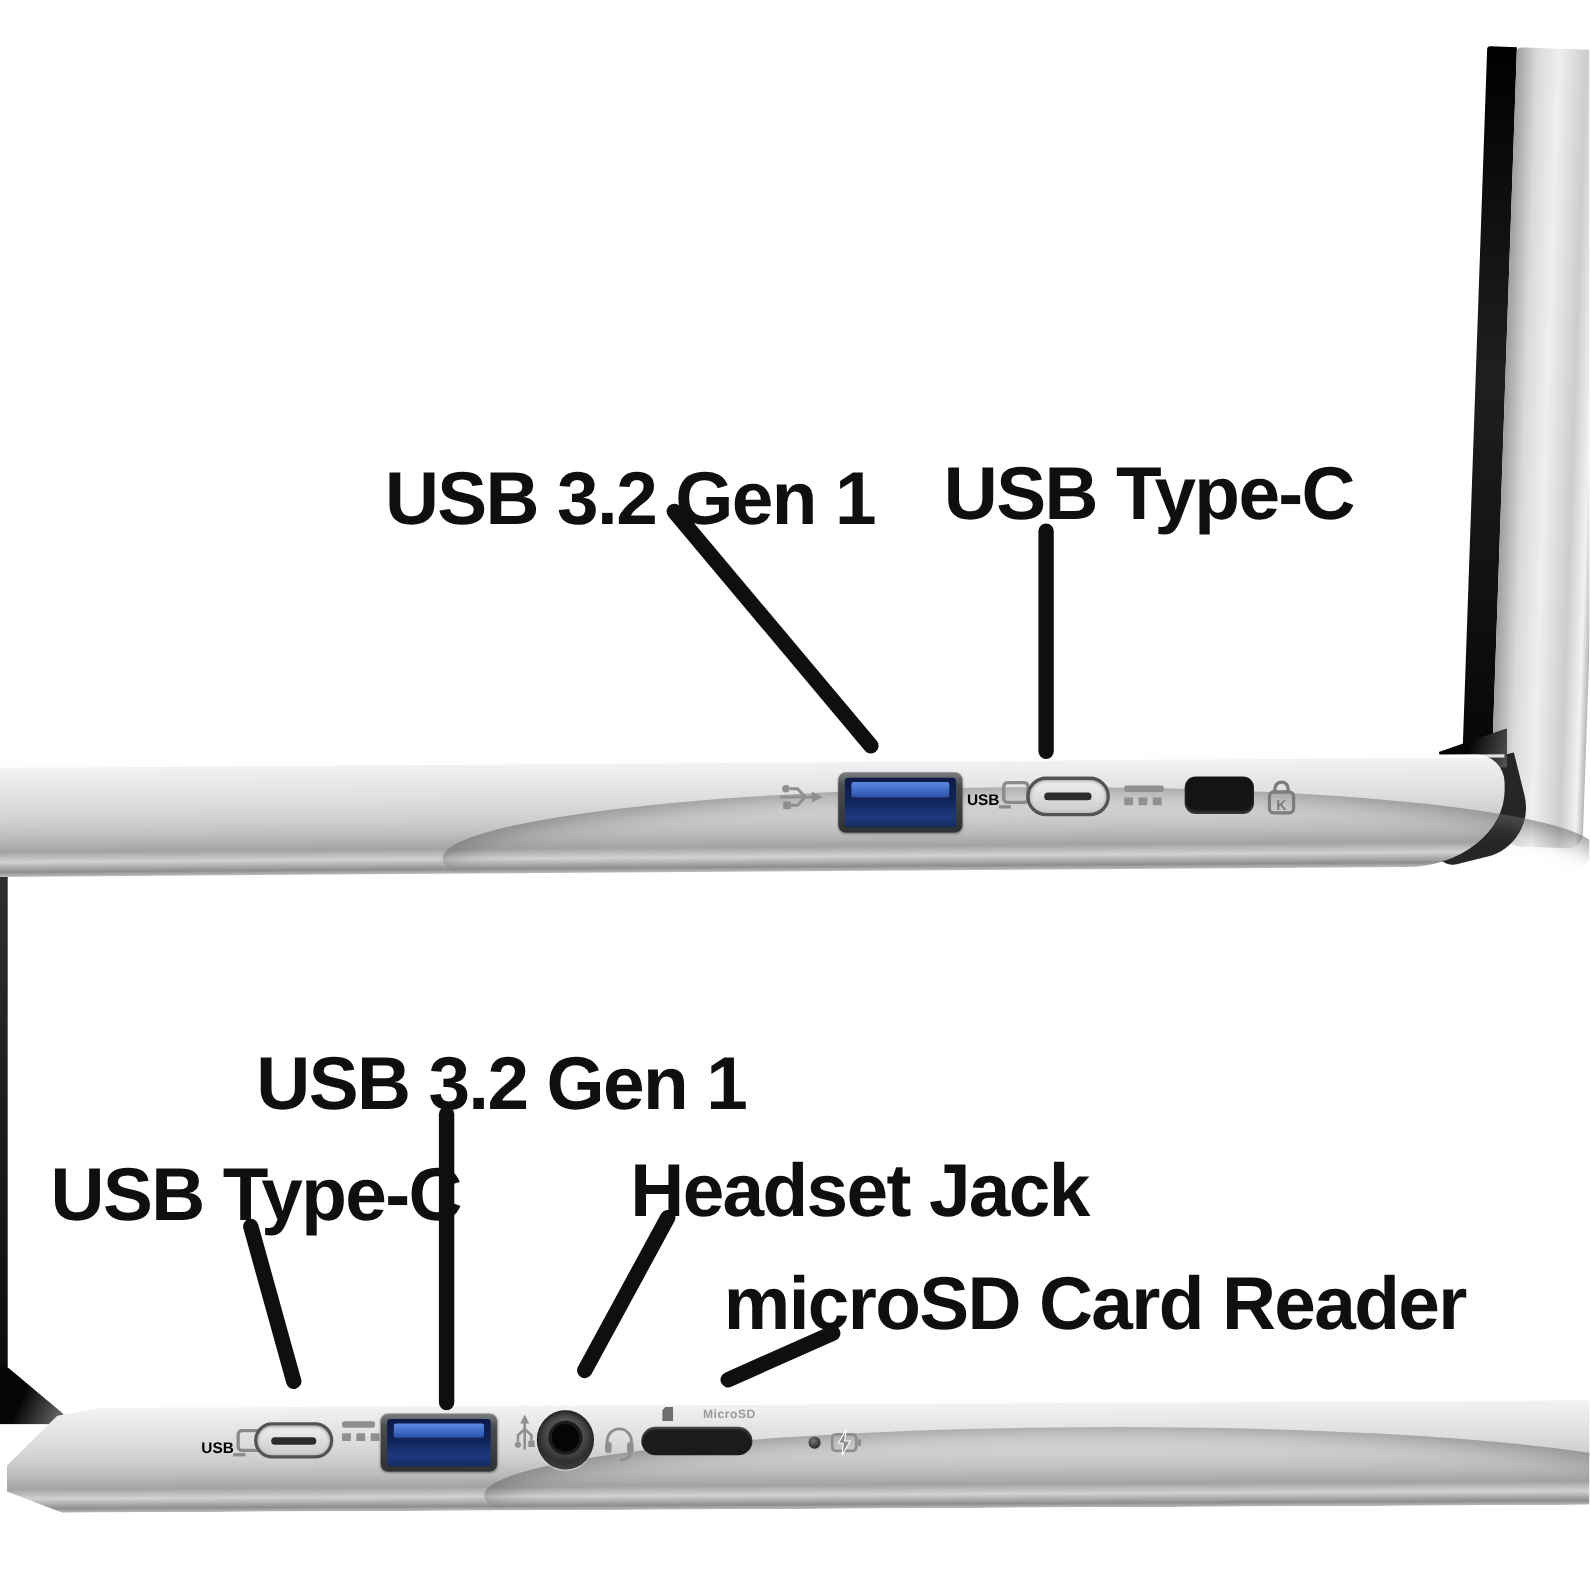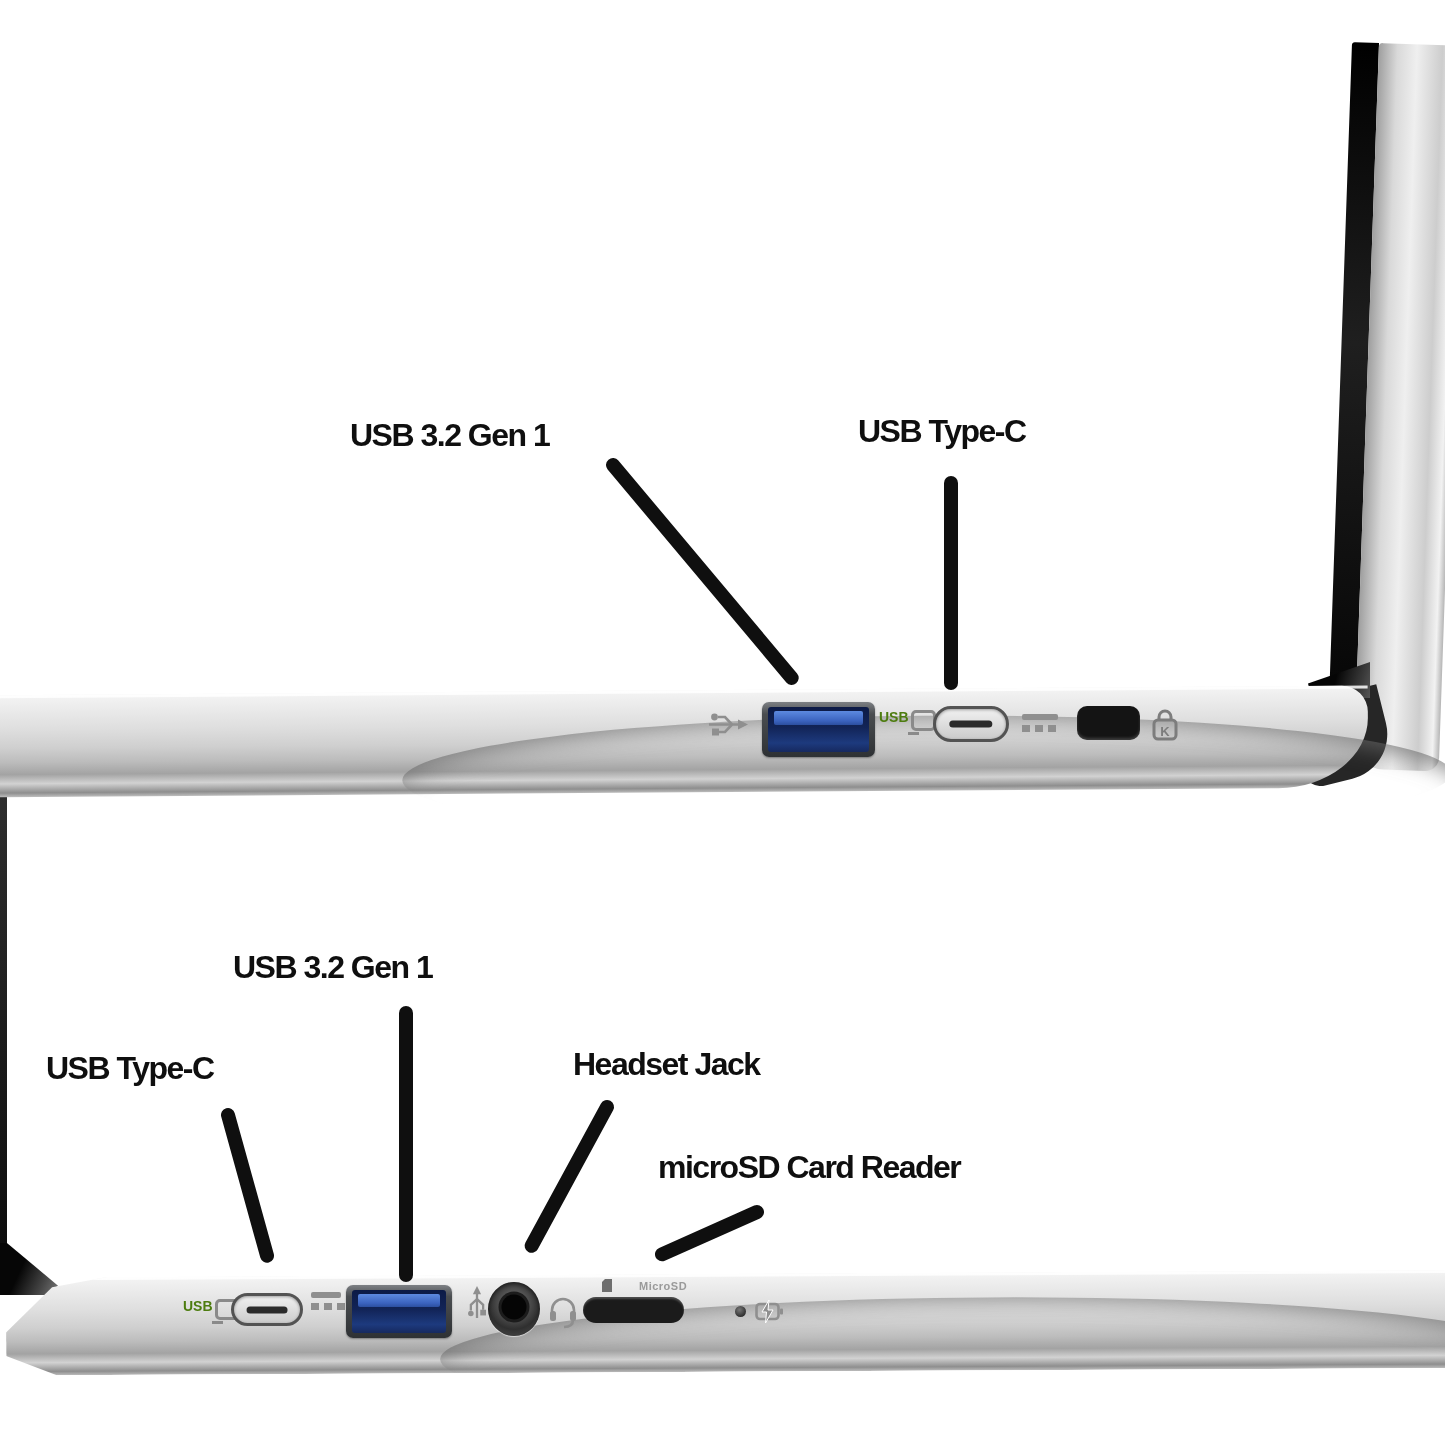--- a/index.html
+++ b/index.html
@@ -6,21 +6,21 @@
   #stage{
     position:relative;width:1445px;height:1445px;overflow:hidden;
     background:#ffffff;
     font-family:"Liberation Sans",sans-serif;
   }
   .abs{position:absolute;}
 
   
   .callout-label{
     position:absolute;
-    font-weight:700;font-size:32px;line-height:1;
+    font-weight:700;font-size:68px;line-height:1;
     letter-spacing:-1.5px;color:#0f0f0f;white-space:nowrap;
     z-index:9;
   }
   
   .callout-line{
     position:absolute;height:14px;background:#0f0f0f;border-radius:9px;
     transform-origin:7px 7px;z-index:8;
   }
   .callout-line.vertical{width:14px;height:auto;}
 
@@ -117,21 +117,21 @@
     box-shadow:inset 0 -2px 3px rgba(255,255,255,.18);}
   .microsd-slot{background:#1b1b1b;border-radius:13px;
     box-shadow:inset 0 2px 2px rgba(255,255,255,.22);}
   .led-dot{width:11px;height:11px;border-radius:50%;
     background:radial-gradient(circle at 40% 35%,#777,#2c2c2c 75%);}
 
   .dc-icon .bar{height:6px;border-radius:2px;background:#8f8f8f;margin-bottom:5px;}
   .dc-icon .sqs{display:flex;gap:5px;}
   .dc-icon .sqs i{display:block;width:8px;height:7px;background:#8f8f8f;}
 
-  .usb-disp{display:flex;align-items:flex-start;color:#4d7c0f;}
+  .usb-disp{display:flex;align-items:flex-end;color:#000000;}
   .usb-disp .txt{font-size:14px;font-weight:700;letter-spacing:0;line-height:1;}
   .usb-disp .box{width:19px;height:15px;border:3px solid #8a8a8a;border-radius:5px;
     margin-left:2px;margin-bottom:3px;position:relative;}
   .usb-disp .box::after{content:"";position:absolute;left:-6px;bottom:-7px;
     width:11px;height:3px;background:#8a8a8a;}
 
   .microsd-tag{display:flex;align-items:center;gap:3px;color:#9a9a9a;
     font-size:11px;font-weight:700;letter-spacing:.5px;}
 
   svg.icon{display:block;}

